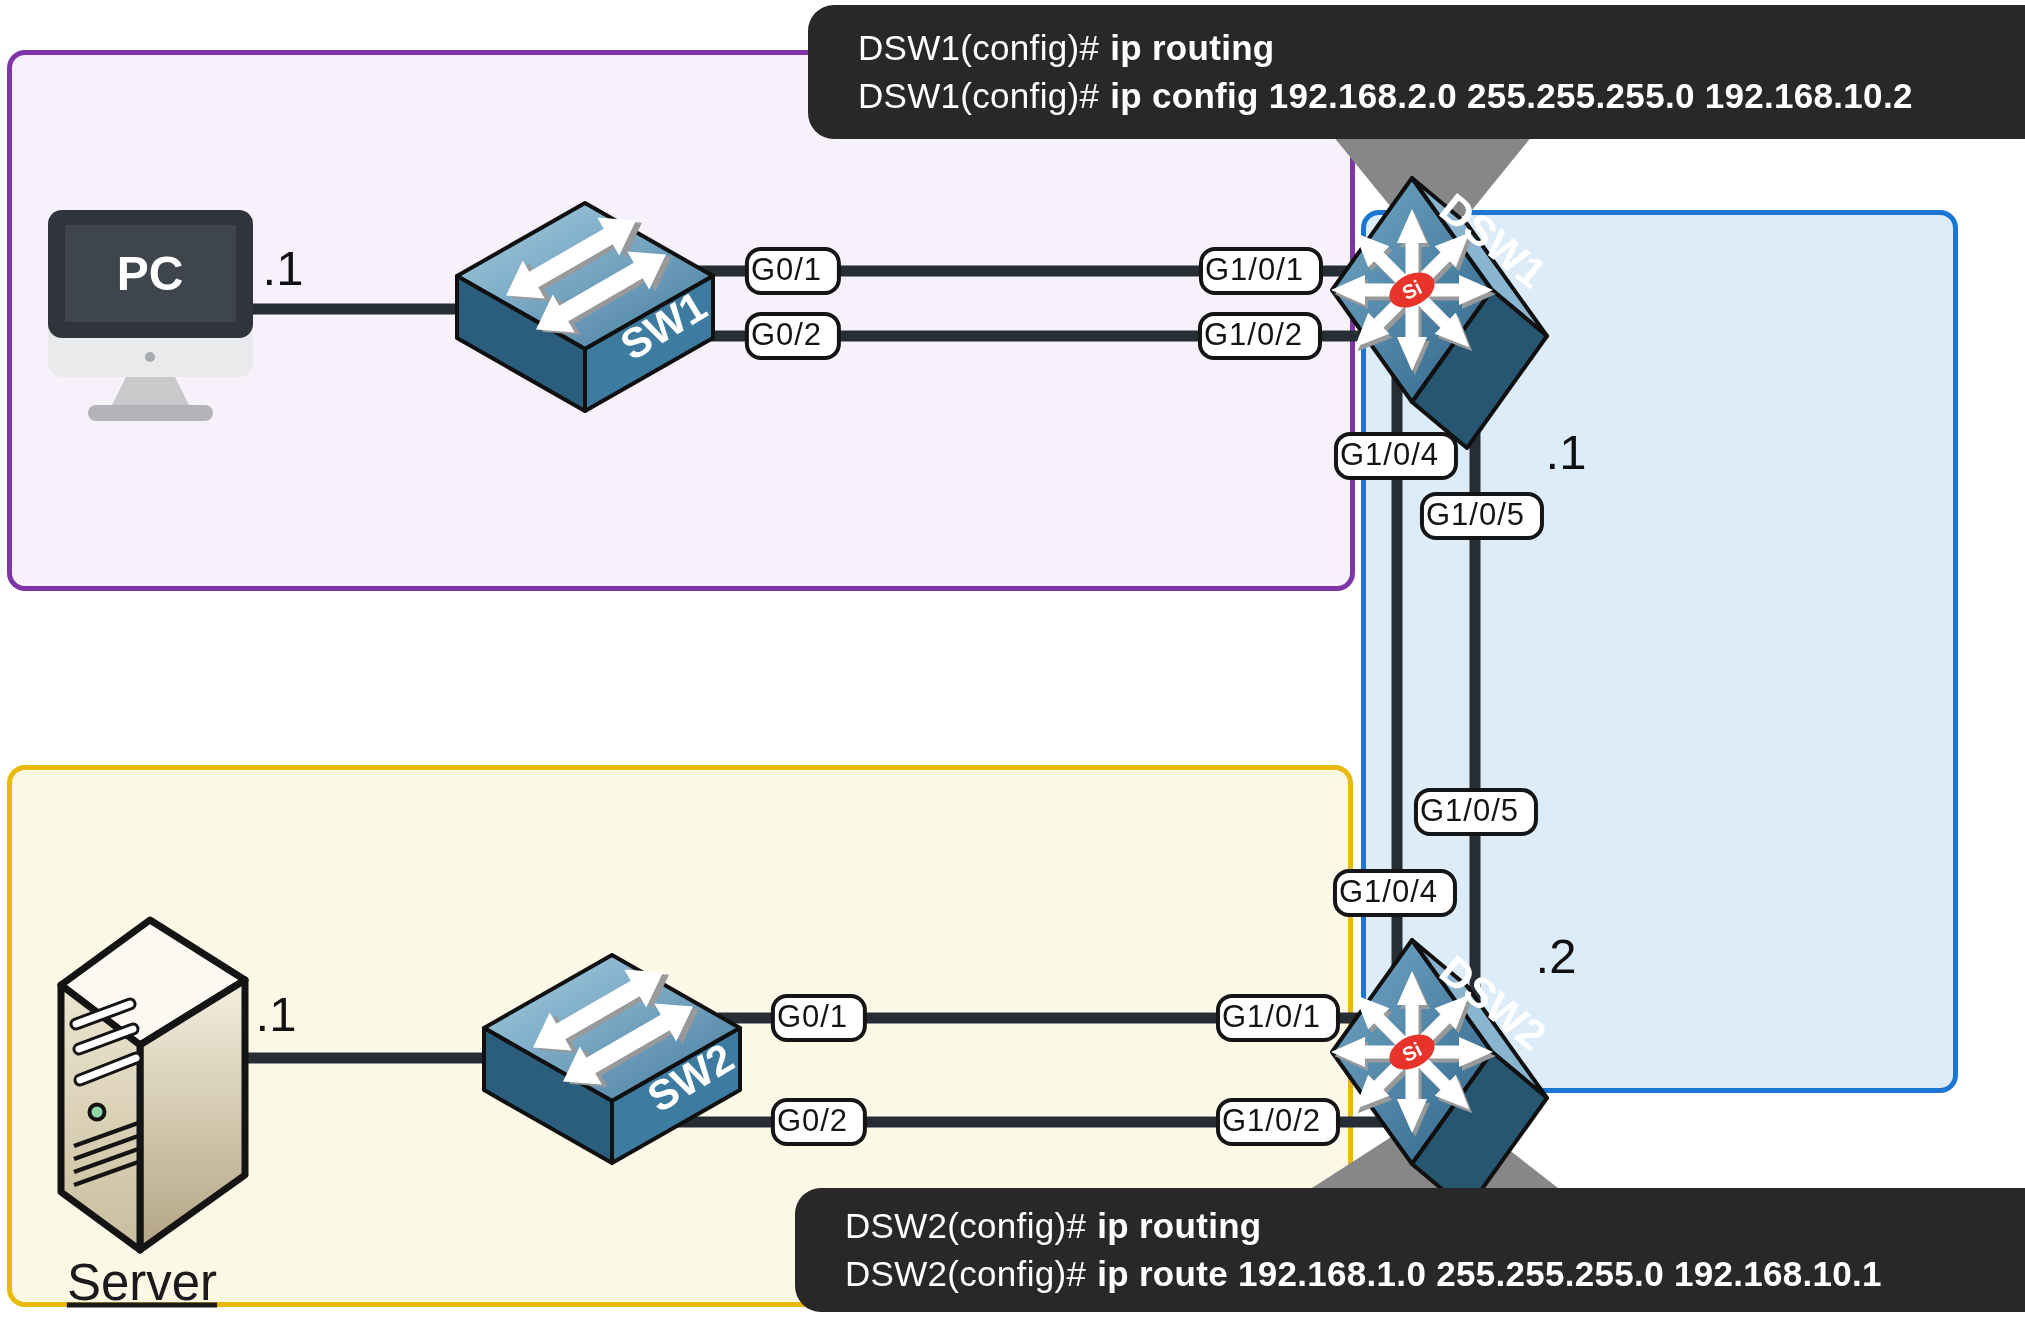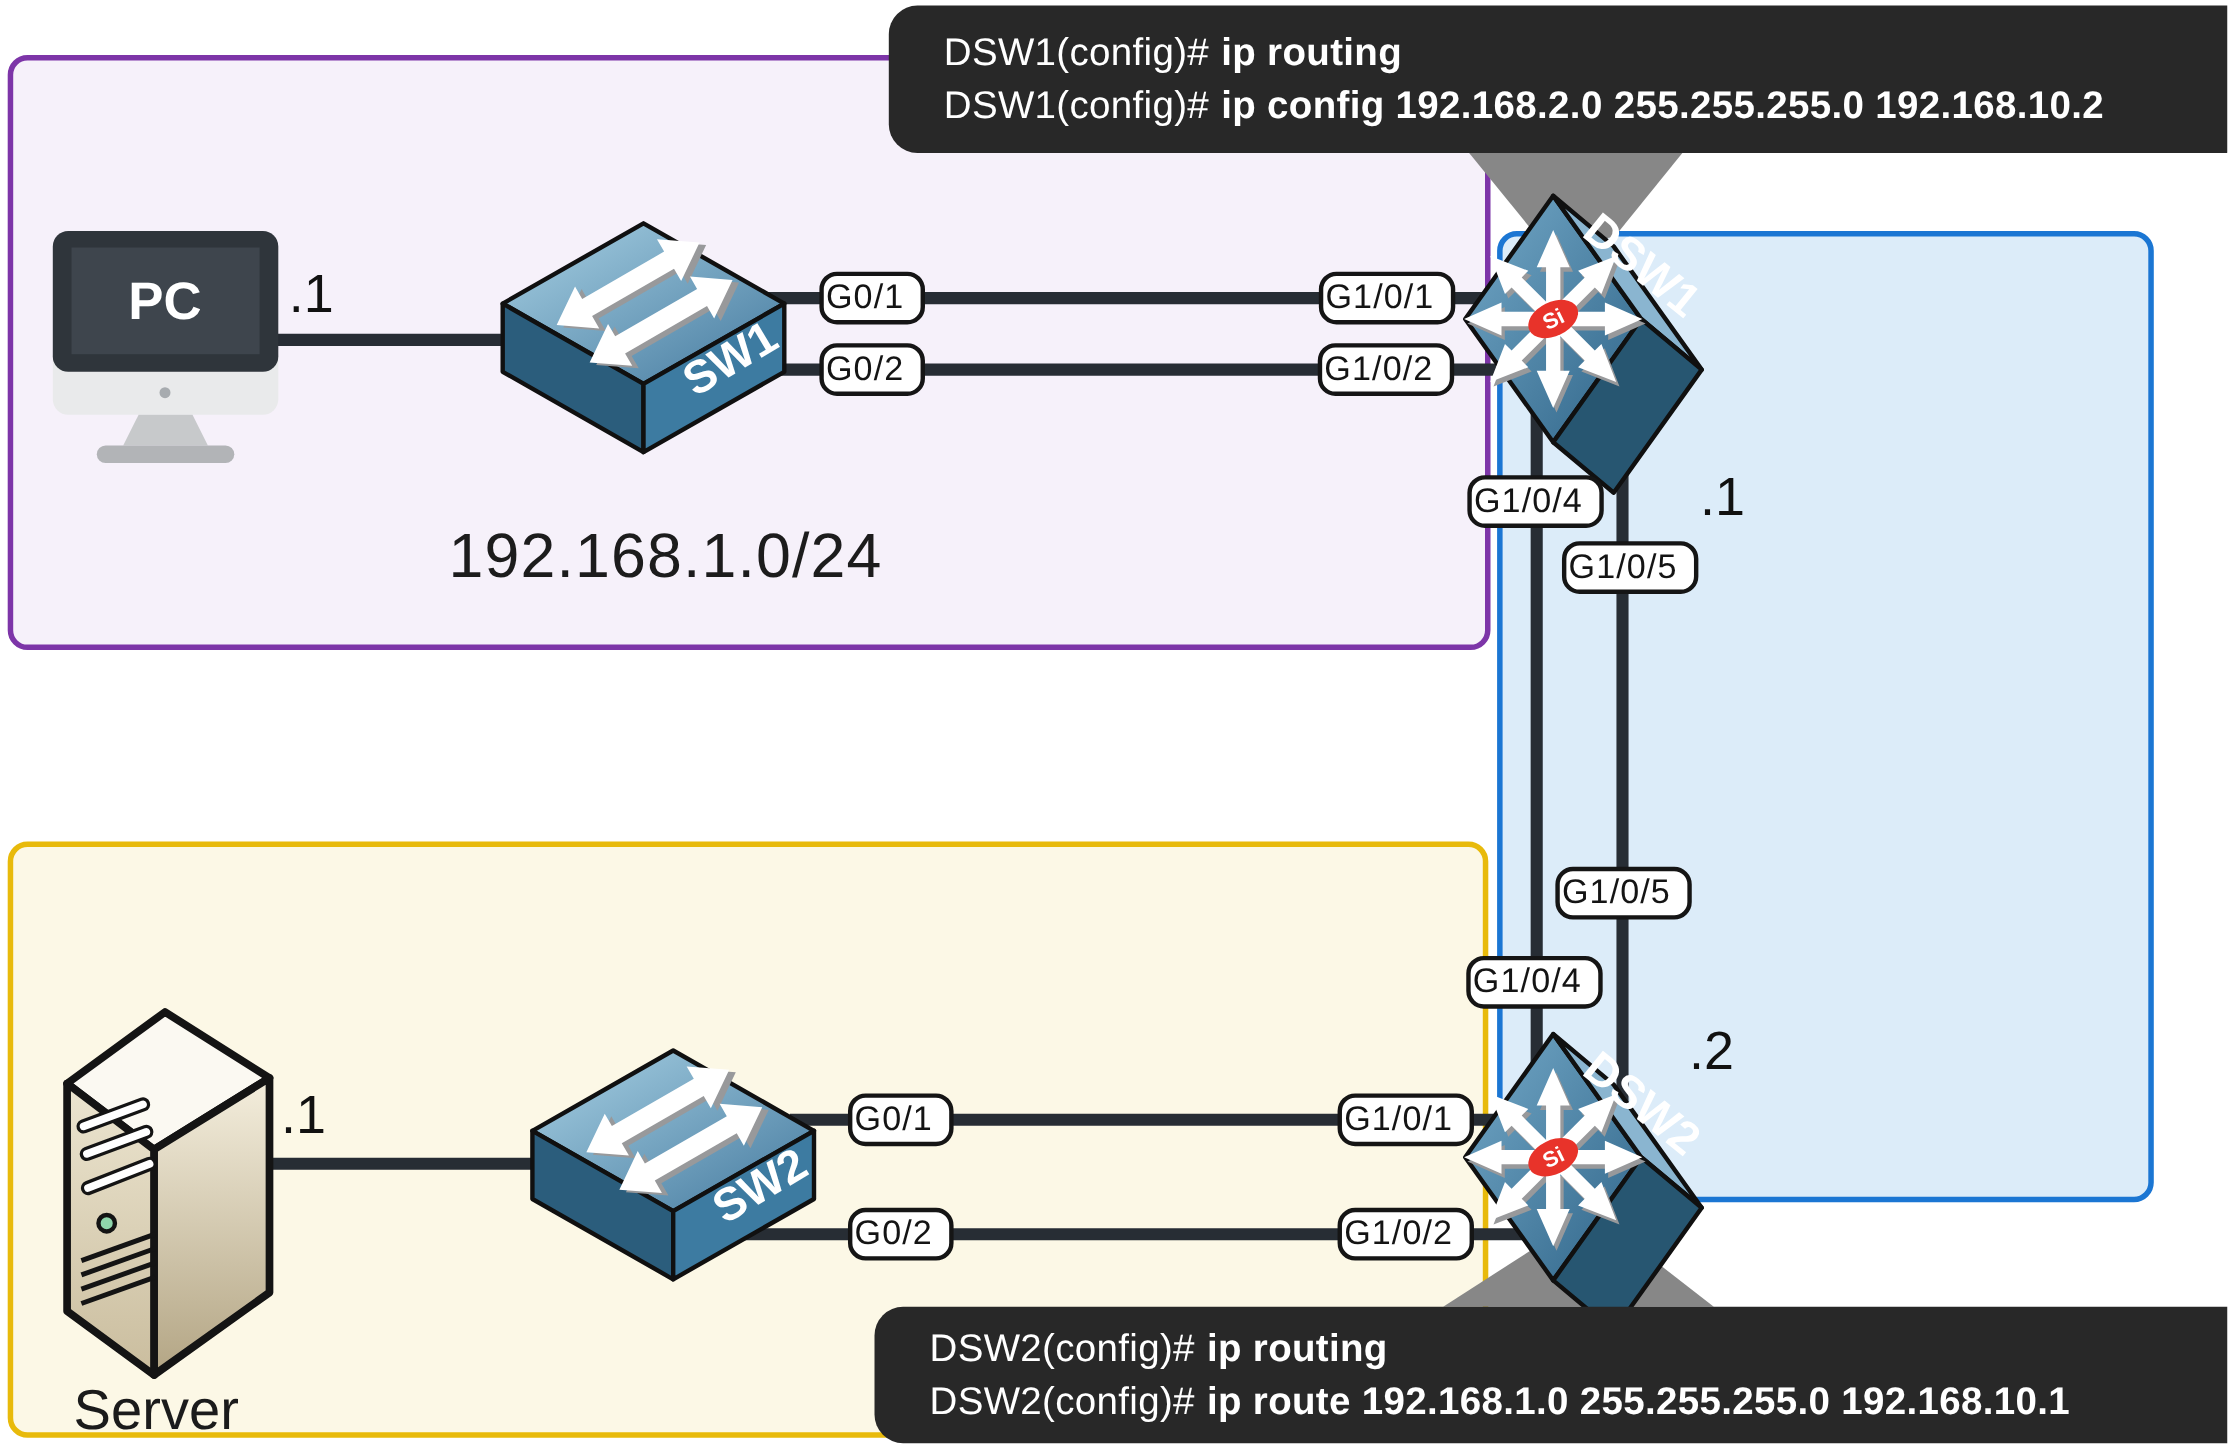--- a/index.html
+++ b/index.html
@@ -217,22 +217,21 @@
   <div class="pill" style="left:819px;top:1018px;">G0/1</div>
   <div class="pill" style="left:819px;top:1122px;">G0/2</div>
   <div class="pill" style="left:1278px;top:1018px;">G1/0/1</div>
   <div class="pill" style="left:1278px;top:1122px;">G1/0/2</div>
 
   <div class="ip-suffix" style="left:283px;top:268px;">.1</div>
   <div class="ip-suffix" style="left:276px;top:1014px;">.1</div>
   <div class="ip-suffix" style="left:1566px;top:452px;">.1</div>
   <div class="ip-suffix" style="left:1556px;top:956px;">.2</div>
 
-  <div class="subnet-label" style="left:605px;top:506px;">192.168.1.0/24</div>
-  <div class="device-label" style="left:142px;top:1282px;">Server</div>
+  <div class="device-label" style="left:142px;top:1282px;text-decoration:underline;">Server</div>
 
   <div class="callout" id="callout-dsw1">
     <div class="cfg-line">
       <span class="cfg-prompt">DSW1(config)#</span><span class="cfg-cmd">ip routing</span>
     </div>
     <div class="cfg-line">
       <span class="cfg-prompt">DSW1(config)#</span><span class="cfg-cmd">ip config 192.168.2.0 255.255.255.0 192.168.10.2</span>
     </div>
   </div>
 

